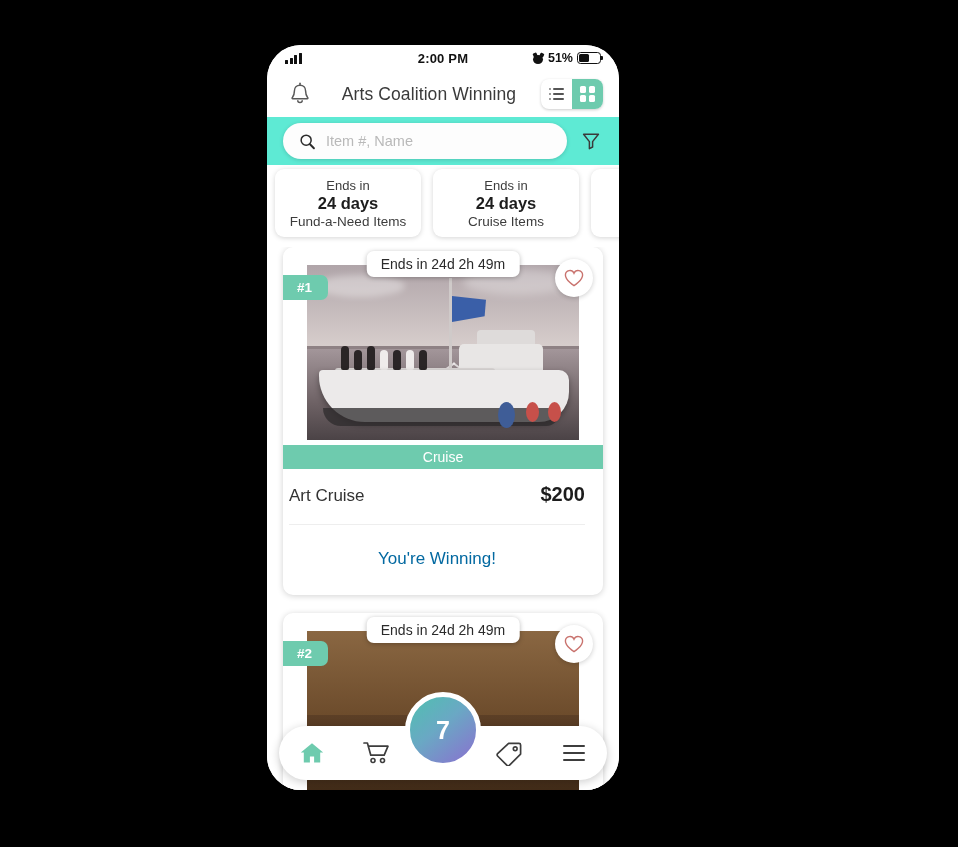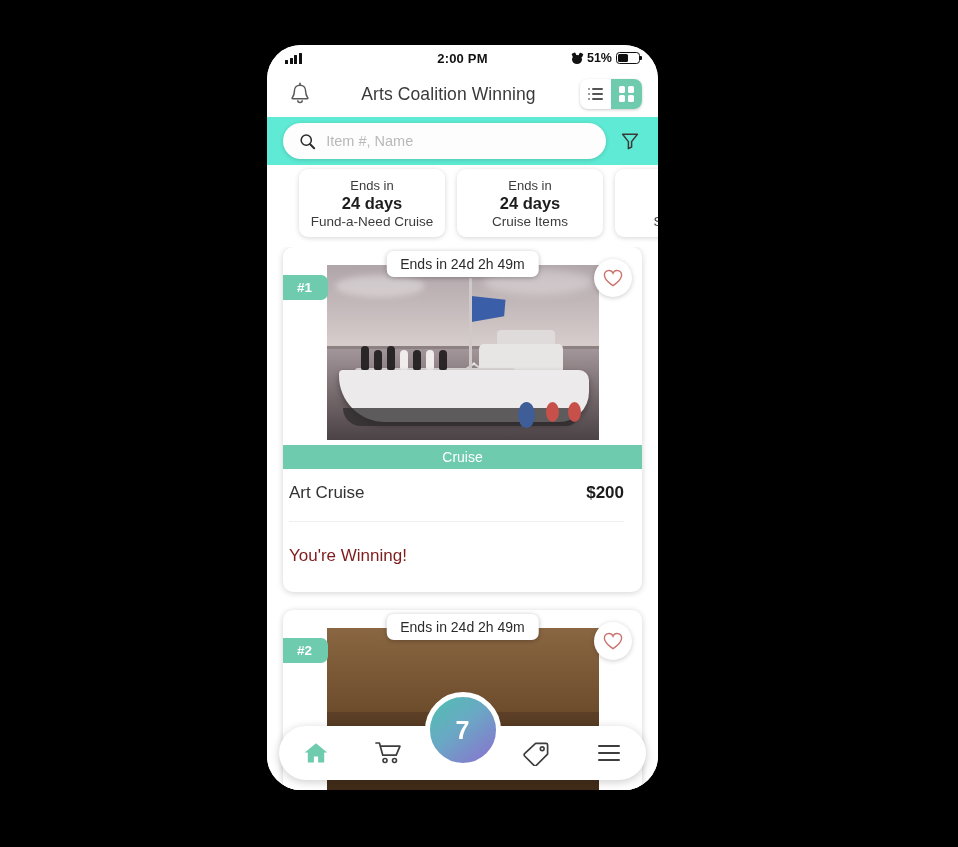--- a/index.html
+++ b/index.html
@@ -11,21 +11,21 @@
     font-family: "Liberation Sans", sans-serif;
     overflow: hidden;
     position: relative;
   }
 
   
   .phone {
     position: absolute;
     left: 267px;
     top: 45px;
-    width: 391px;
+    width: 352px;
     height: 745px;
     background: #ffffff;
     border-radius: 34px;
     overflow: hidden;
     display: flex;
     flex-direction: column;
   }
 
   
   .statusbar {
@@ -132,21 +132,21 @@
     font-size: 14.5px; color: #333; width: 100%;
   }
   .search-input::placeholder { color: #b9b9b9; }
   .filter-btn { width: 24px; display: flex; align-items: center; justify-content: center; cursor: pointer; }
 
   
   .cat-strip {
     flex: 0 0 82px;
     display: flex;
     gap: 12px;
-    padding: 4px 16px 10px 32px;
+    padding: 4px 16px 10px 8px;
     overflow: hidden;
     background: #fff;
   }
   .cat-card {
     flex: 0 0 146px;
     background: #fff;
     border-radius: 9px;
     box-shadow: 0 1px 5px rgba(0,0,0,.17);
     display: flex;
     flex-direction: column;
@@ -257,26 +257,26 @@
     color: #fff;
     text-align: center;
     font-size: 14px;
     padding: 4px 0;
   }
   .card-body { padding: 14px 18px 0 6px; }
   .row-title {
     display: flex; align-items: baseline; justify-content: space-between;
   }
   .item-name { font-size: 17px; color: #333; }
-  .item-price { font-size: 17px; font-weight: bold; color: #1c1c1c; }
+  .item-price { font-size: 20px; font-weight: bold; color: #1c1c1c; }
   .bids { text-align: right; font-size: 13px; font-style: italic; color: #8a85c4; margin-top: 8px; }
   .divider { height: 1px; background: #eeeeee; margin: 18px 0 0 0; }
   .status-line {
-    text-align: left;
-    color: #7f1d1d;
+    text-align: center;
+    color: #0369a1;
     font-size: 17px;
     padding: 24px 0 26px 0;
   }
 
   
   .tabbar {
     position: absolute;
     left: 12px; right: 12px; bottom: 10px;
     height: 54px;
     background: #fff;
@@ -378,21 +378,21 @@
       <svg width="20" height="20" viewBox="0 0 20 20">
         <path d="M2.6 3.3h14.8L11.6 10.6v5.4l-3.2 1.6v-7z" fill="none" stroke="#3a3a3a" stroke-width="1.5" stroke-linejoin="round"></path>
       </svg>
     </div>
   </div>
 
   <div class="cat-strip">
     <div class="cat-card">
       <div class="cat-endsin">Ends in</div>
       <div class="cat-days">24 days</div>
-      <div class="cat-label">Fund-a-Need Cruise</div>
+      <div class="cat-label">Fund-a-Need Items</div>
     </div>
     <div class="cat-card">
       <div class="cat-endsin">Ends in</div>
       <div class="cat-days">24 days</div>
       <div class="cat-label">Cruise Items</div>
     </div>
     <div class="cat-card">
       <div class="cat-endsin">Ends in</div>
       <div class="cat-days">24 days</div>
       <div class="cat-label">Store Items</div>

